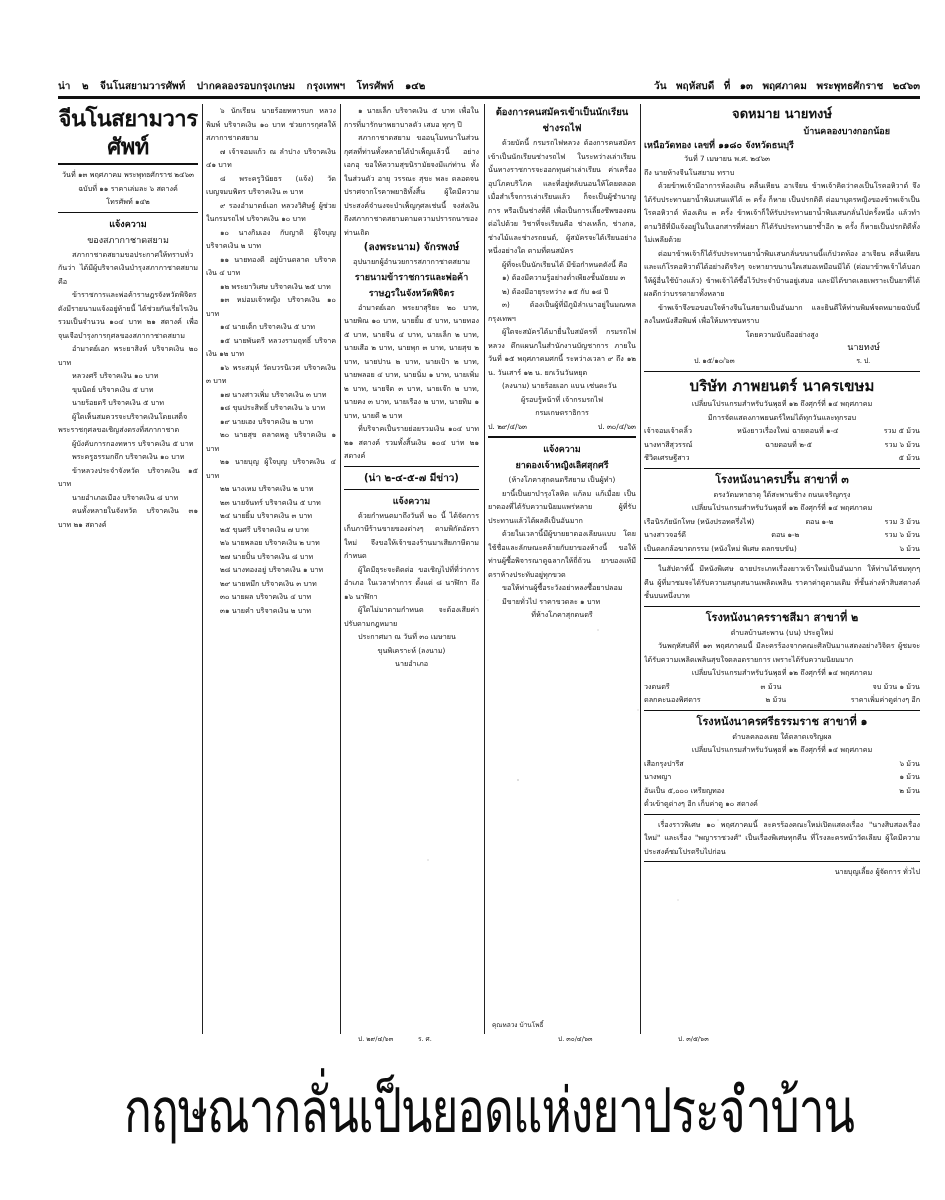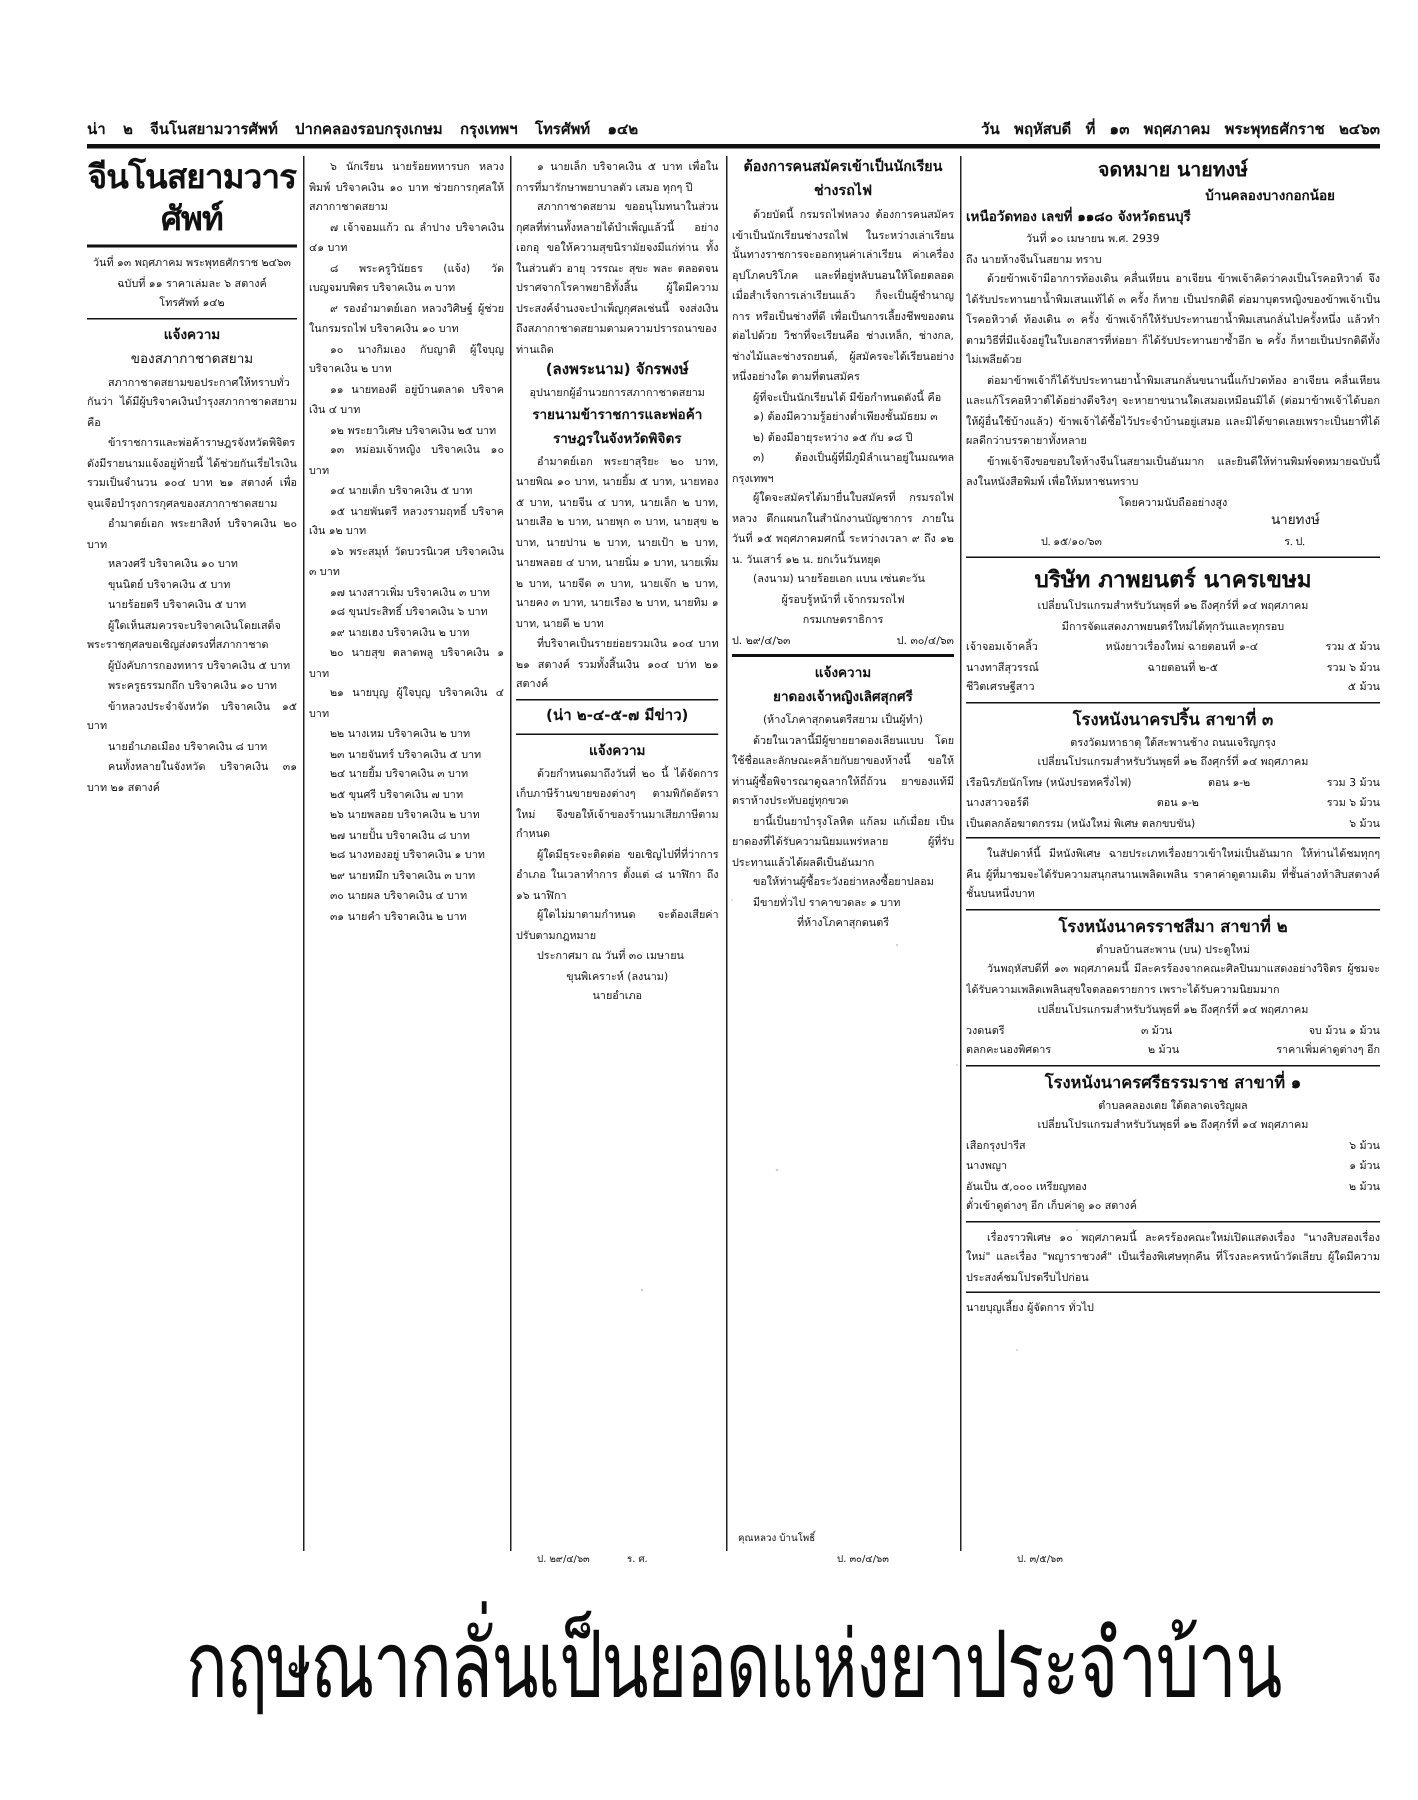--- a/index.html
+++ b/index.html
@@ -135,32 +135,32 @@
     <p class="p center">ผู้รอบรู้หน้าที่ เจ้ากรมรถไฟ</p>
     <p class="p center">กรมเกษตราธิการ</p>
     <div class="row">
       <span>ป. ๒๙/๔/๖๓</span>
       <span>ป. ๓๐/๔/๖๓</span>
     </div>
     <div class="hr2"></div>
     <div class="h-sm">แจ้งความ</div>
     <div class="h-sm">ยาดองเจ้าหญิงเลิศสุกศรี</div>
     <p class="p center">(ห้างโภคาสุกดนตรีสยาม เป็นผู้ทำ)</p>
+    <p class="p indent">ยานี้เป็นยาบำรุงโลหิต แก้ลม แก้เมื่อย เป็นยาดองที่ได้รับความนิยมแพร่หลาย ผู้ที่รับประทานแล้วได้ผลดีเป็นอันมาก</p>
     <p class="p indent">ด้วยในเวลานี้มีผู้ขายยาดองเลียนแบบ โดยใช้ชื่อและลักษณะคล้ายกับยาของห้างนี้ ขอให้ท่านผู้ซื้อพิจารณาดูฉลากให้ถี่ถ้วน ยาของแท้มีตราห้างประทับอยู่ทุกขวด</p>
-    <p class="p indent">ยานี้เป็นยาบำรุงโลหิต แก้ลม แก้เมื่อย เป็นยาดองที่ได้รับความนิยมแพร่หลาย ผู้ที่รับประทานแล้วได้ผลดีเป็นอันมาก</p>
     <p class="p indent">ขอให้ท่านผู้ซื้อระวังอย่าหลงซื้อยาปลอม</p>
     <p class="p indent">มีขายทั่วไป ราคาขวดละ ๑ บาท</p>
     <p class="p center">ที่ห้างโภคาสุกดนตรี</p>
   </div>
 
   <div class="col c5">
     <div class="h-md">จดหมาย นายทงษ์</div>
     <div style="text-align:right; font-size:9px; font-weight:bold; padding-right:30px; line-height:14px;">บ้านคลองบางกอกน้อย</div>
     <div style="font-size:9px; font-weight:bold; padding-right:10px; line-height:14px;">เหนือวัดทอง เลขที่ ๑๑๘๐ จังหวัดธนบุรี</div>
-    <p class="p" style="padding-left:40px;">วันที่ ๑๐ เมษายน พ.ศ. 2939</p>
+    <p class="p" style="padding-left:40px;">วันที่ 7 เมษายน พ.ศ. ๒๔๖๓</p>
     <p class="p">ถึง นายห้างจีนโนสยาม ทราบ</p>
     <p class="p indent">ด้วยข้าพเจ้ามีอาการท้องเดิน คลื่นเหียน อาเจียน ข้าพเจ้าคิดว่าคงเป็นโรคอหิวาต์ จึงได้รับประทานยาน้ำพิมเสนแท้ได้ ๓ ครั้ง ก็หาย เป็นปรกติดี ต่อมาบุตรหญิงของข้าพเจ้าเป็นโรคอหิวาต์ ท้องเดิน ๓ ครั้ง ข้าพเจ้าก็ให้รับประทานยาน้ำพิมเสนกลั่นไปครั้งหนึ่ง แล้วทำตามวิธีที่มีแจ้งอยู่ในใบเอกสารที่ห่อยา ก็ได้รับประทานยาซ้ำอีก ๒ ครั้ง ก็หายเป็นปรกติดีทั้งไม่เพลียด้วย</p>
     <p class="p indent">ต่อมาข้าพเจ้าก็ได้รับประทานยาน้ำพิมเสนกลั่นขนานนี้แก้ปวดท้อง อาเจียน คลื่นเหียน และแก้โรคอหิวาต์ได้อย่างดีจริงๆ จะหายาขนานใดเสมอเหมือนมิได้ (ต่อมาข้าพเจ้าได้บอกให้ผู้อื่นใช้บ้างแล้ว) ข้าพเจ้าได้ซื้อไว้ประจำบ้านอยู่เสมอ และมิได้ขาดเลยเพราะเป็นยาที่ได้ผลดีกว่าบรรดายาทั้งหลาย</p>
     <p class="p indent">ข้าพเจ้าจึงขอขอบใจห้างจีนโนสยามเป็นอันมาก และยินดีให้ท่านพิมพ์จดหมายฉบับนี้ลงในหนังสือพิมพ์ เพื่อให้มหาชนทราบ</p>
     <p class="p center">โดยความนับถืออย่างสูง</p>
     <div class="sign">นายทงษ์</div>
     <div class="row" style="padding:0 50px;font-family:Liberation Serif, serif;">
       <span>ป. ๑๕/๑๐/๖๓</span>
       <span>ร. ป.</span>
     </div>
@@ -234,21 +234,21 @@
       <span>๑ ม้วน</span>
     </div>
     <div class="row">
       <span>อันเป็น ๕,๐๐๐ เหรียญทอง</span>
       <span>๒ ม้วน</span>
     </div>
     <p class="p">ตั๋วเข้าดูต่างๆ อีก   เก็บค่าดู ๑๐ สตางค์</p>
     <div class="hr"></div>
     <p class="p indent">เรื่องราวพิเศษ ๑๐ พฤศภาคมนี้ ละครร้องคณะใหม่เปิดแสดงเรื่อง "นางสิบสองเรื่องใหม่" และเรื่อง "พญาราชวงศ์" เป็นเรื่องพิเศษทุกคืน ที่โรงละครหน้าวัดเลียบ ผู้ใดมีความประสงค์ชมโปรดรีบไปก่อน</p>
     <div class="hr"></div>
-    <p class="p" style="">นายบุญเลี้ยง ผู้จัดการ ทั่วไป</p>
+    <p class="p" style="text-align:right;">นายบุญเลี้ยง ผู้จัดการ ทั่วไป</p>
   </div>
 
   <div class="foot" style="left:300px;">ป. ๒๙/๔/๖๓</div>
   <div class="foot" style="left:360px;">ร. ศ.</div>
   <div class="foot" style="left:434px; top:1002px;">คุณหลวง บ้านโพธิ์</div>
   <div class="foot" style="left:500px;">ป. ๓๐/๔/๖๓</div>
   <div class="foot" style="left:620px;">ป. ๓/๕/๖๓</div>
 
   <div class="banner">กฤษณากลั่นเป็นยอดแห่งยาประจำบ้าน</div>
 

